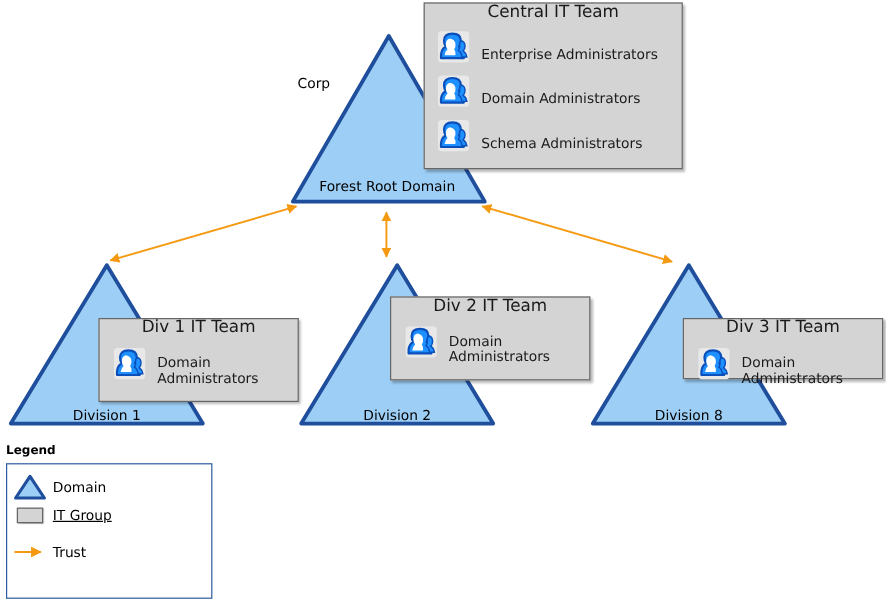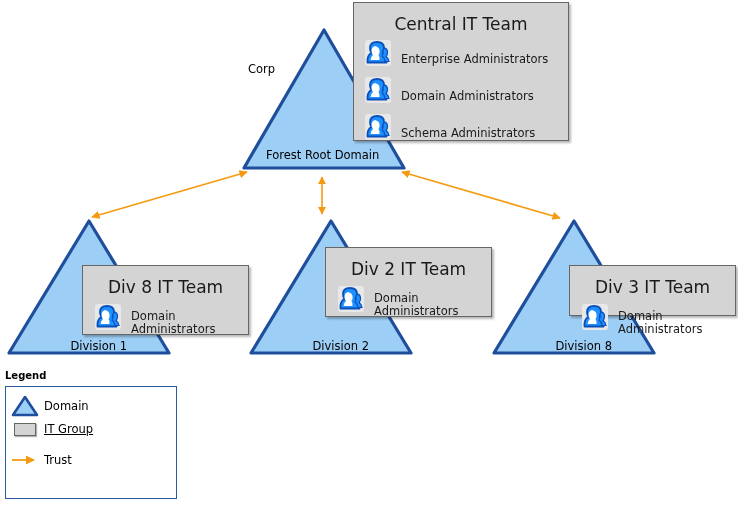--- a/index.html
+++ b/index.html
@@ -24,36 +24,36 @@
   .domain-tri {
     position: absolute;
   }
   .domain-tri svg { display: block; }
 
   .tri-label {
     position: absolute;
     font-size: 11.5px;
     color: #000000;
     white-space: nowrap;
-    text-align: right;
+    text-align: center;
   }
 
   
   .it-box {
     position: absolute;
     background: #d4d4d4;
     border: 1px solid #666666;
     box-shadow: 2px 2px 2px rgba(0,0,0,0.28);
     box-sizing: border-box;
   }
   .it-box-title {
     text-align: center;
-    font-size: 17px;
+    font-size: 14px;
     color: #1a1a1a;
-    padding-top: 14px;
+    padding-top: 0;
     line-height: 14px;
     white-space: nowrap;
   }
   .it-row {
     display: flex;
     align-items: center;
     gap: 9px;
   }
   .it-row-label {
     font-size: 11.5px;
@@ -207,21 +207,21 @@
           <path d="M13 3 q7 0 7 6 q0 3 -1.5 5 q3.5 1.5 4 6.5 l0 3 l-19 0 l0 -3 q0.5 -5 4 -6.5 q-1.5 -2 -1.5 -5 q0 -6 7 -6 z" fill="#1e90ff" stroke="#0a4fba" stroke-width="1.8" stroke-linejoin="round"></path>
           <path d="M11 7 q-3.5 1 -3.5 5 q0 2.5 1.5 4 q-2 1.5 -2.5 5 l9 0 q0.5 -3 -1 -5 q1.5 -2 1 -5 q-0.5 -3 -4.5 -4 z" fill="#ffffff"></path>
           <path d="M21 9 q2.5 1 2.5 4.5 q0 2.5 -1.5 4 q2.5 1.5 3 5 l-4 0 q-0.5 -4 -3 -5.5 q1.5 -2 1 -4.5 q-0.5 -2.5 2 -3.5 z" fill="#1e90ff" stroke="#0a4fba" stroke-width="1.2"></path>
         </svg>
       </span>
       <span class="it-row-label">Schema Administrators</span>
     </div>
   </div>
 
   <div class="it-box" style="left:82px; top:265px; width:167px; height:70px;">
-    <div class="it-box-title">Div 8 IT Team</div>
+    <div class="it-box-title">Div 1 IT Team</div>
     <div class="it-row" style="margin:8px 0 0 11px;">
       <span class="admin-icon">
         <svg width="28" height="28" viewBox="0 0 28 28">
           <rect x="1" y="1" width="26" height="26" rx="3" fill="#e8e8e8"></rect>
           <path d="M13 3 q7 0 7 6 q0 3 -1.5 5 q3.5 1.5 4 6.5 l0 3 l-19 0 l0 -3 q0.5 -5 4 -6.5 q-1.5 -2 -1.5 -5 q0 -6 7 -6 z" fill="#1e90ff" stroke="#0a4fba" stroke-width="1.8" stroke-linejoin="round"></path>
           <path d="M11 7 q-3.5 1 -3.5 5 q0 2.5 1.5 4 q-2 1.5 -2.5 5 l9 0 q0.5 -3 -1 -5 q1.5 -2 1 -5 q-0.5 -3 -4.5 -4 z" fill="#ffffff"></path>
           <path d="M21 9 q2.5 1 2.5 4.5 q0 2.5 -1.5 4 q2.5 1.5 3 5 l-4 0 q-0.5 -4 -3 -5.5 q1.5 -2 1 -4.5 q-0.5 -2.5 2 -3.5 z" fill="#1e90ff" stroke="#0a4fba" stroke-width="1.2"></path>
         </svg>
       </span>
       <span class="it-row-label">Domain

